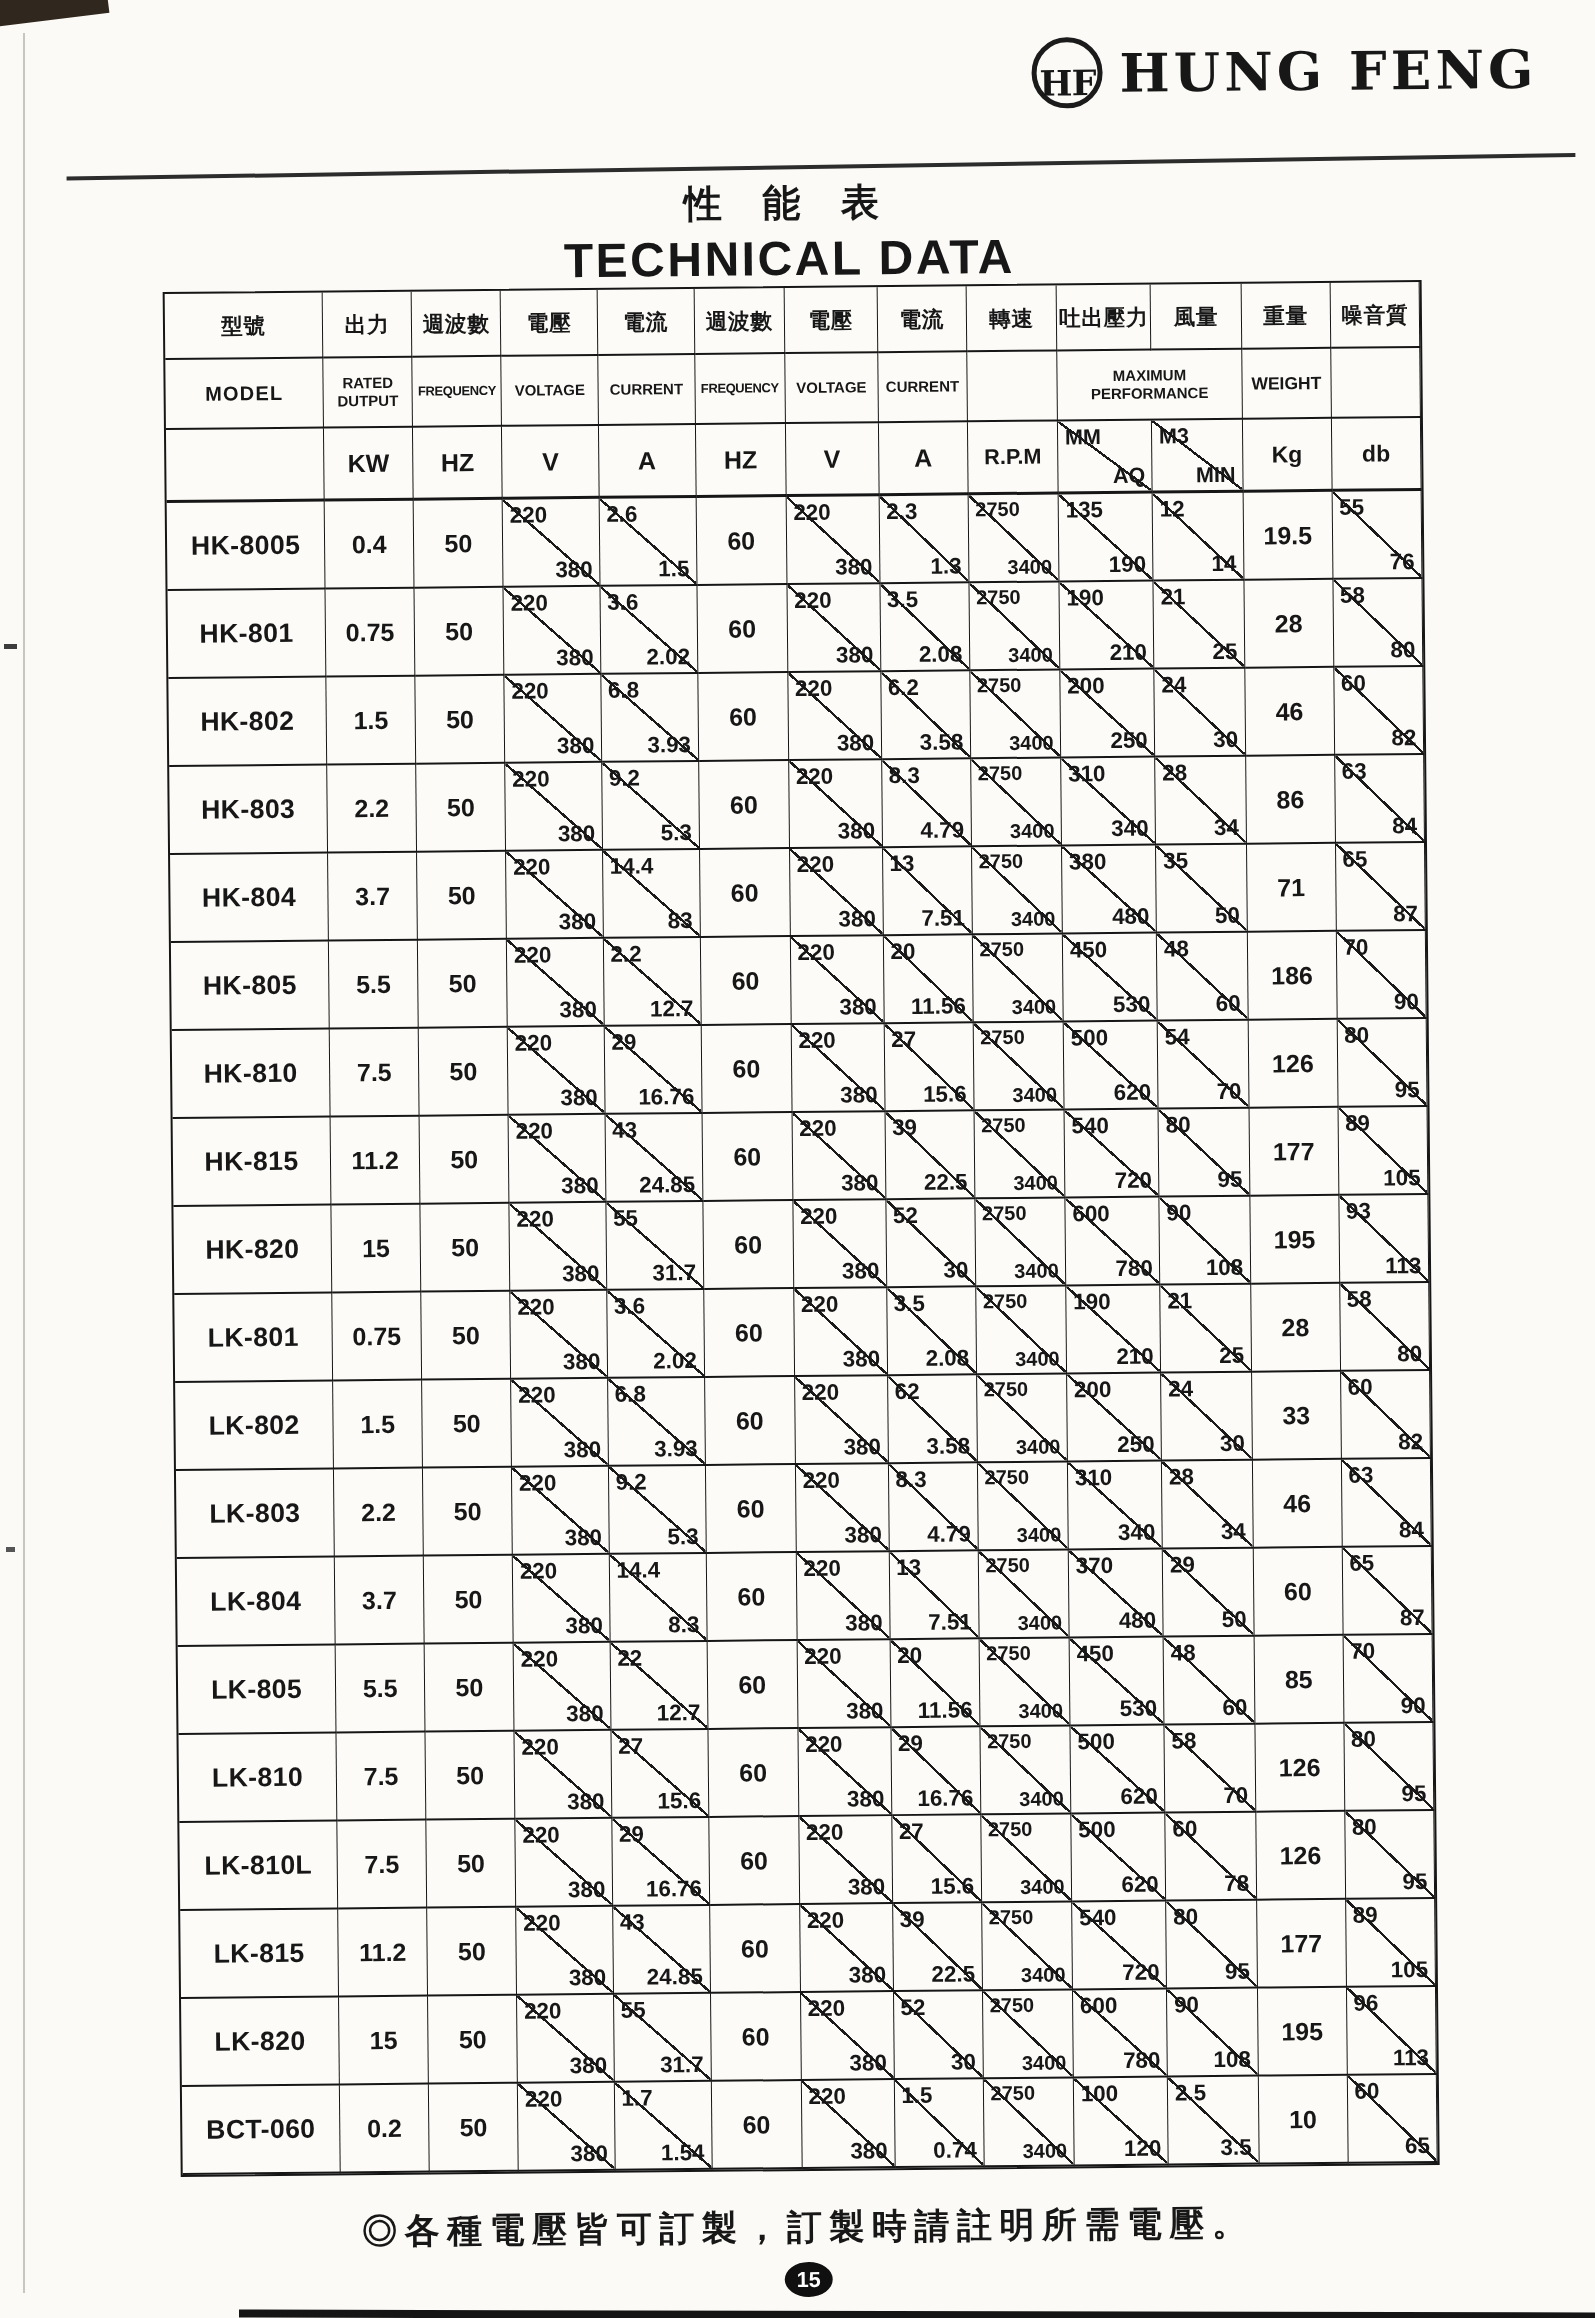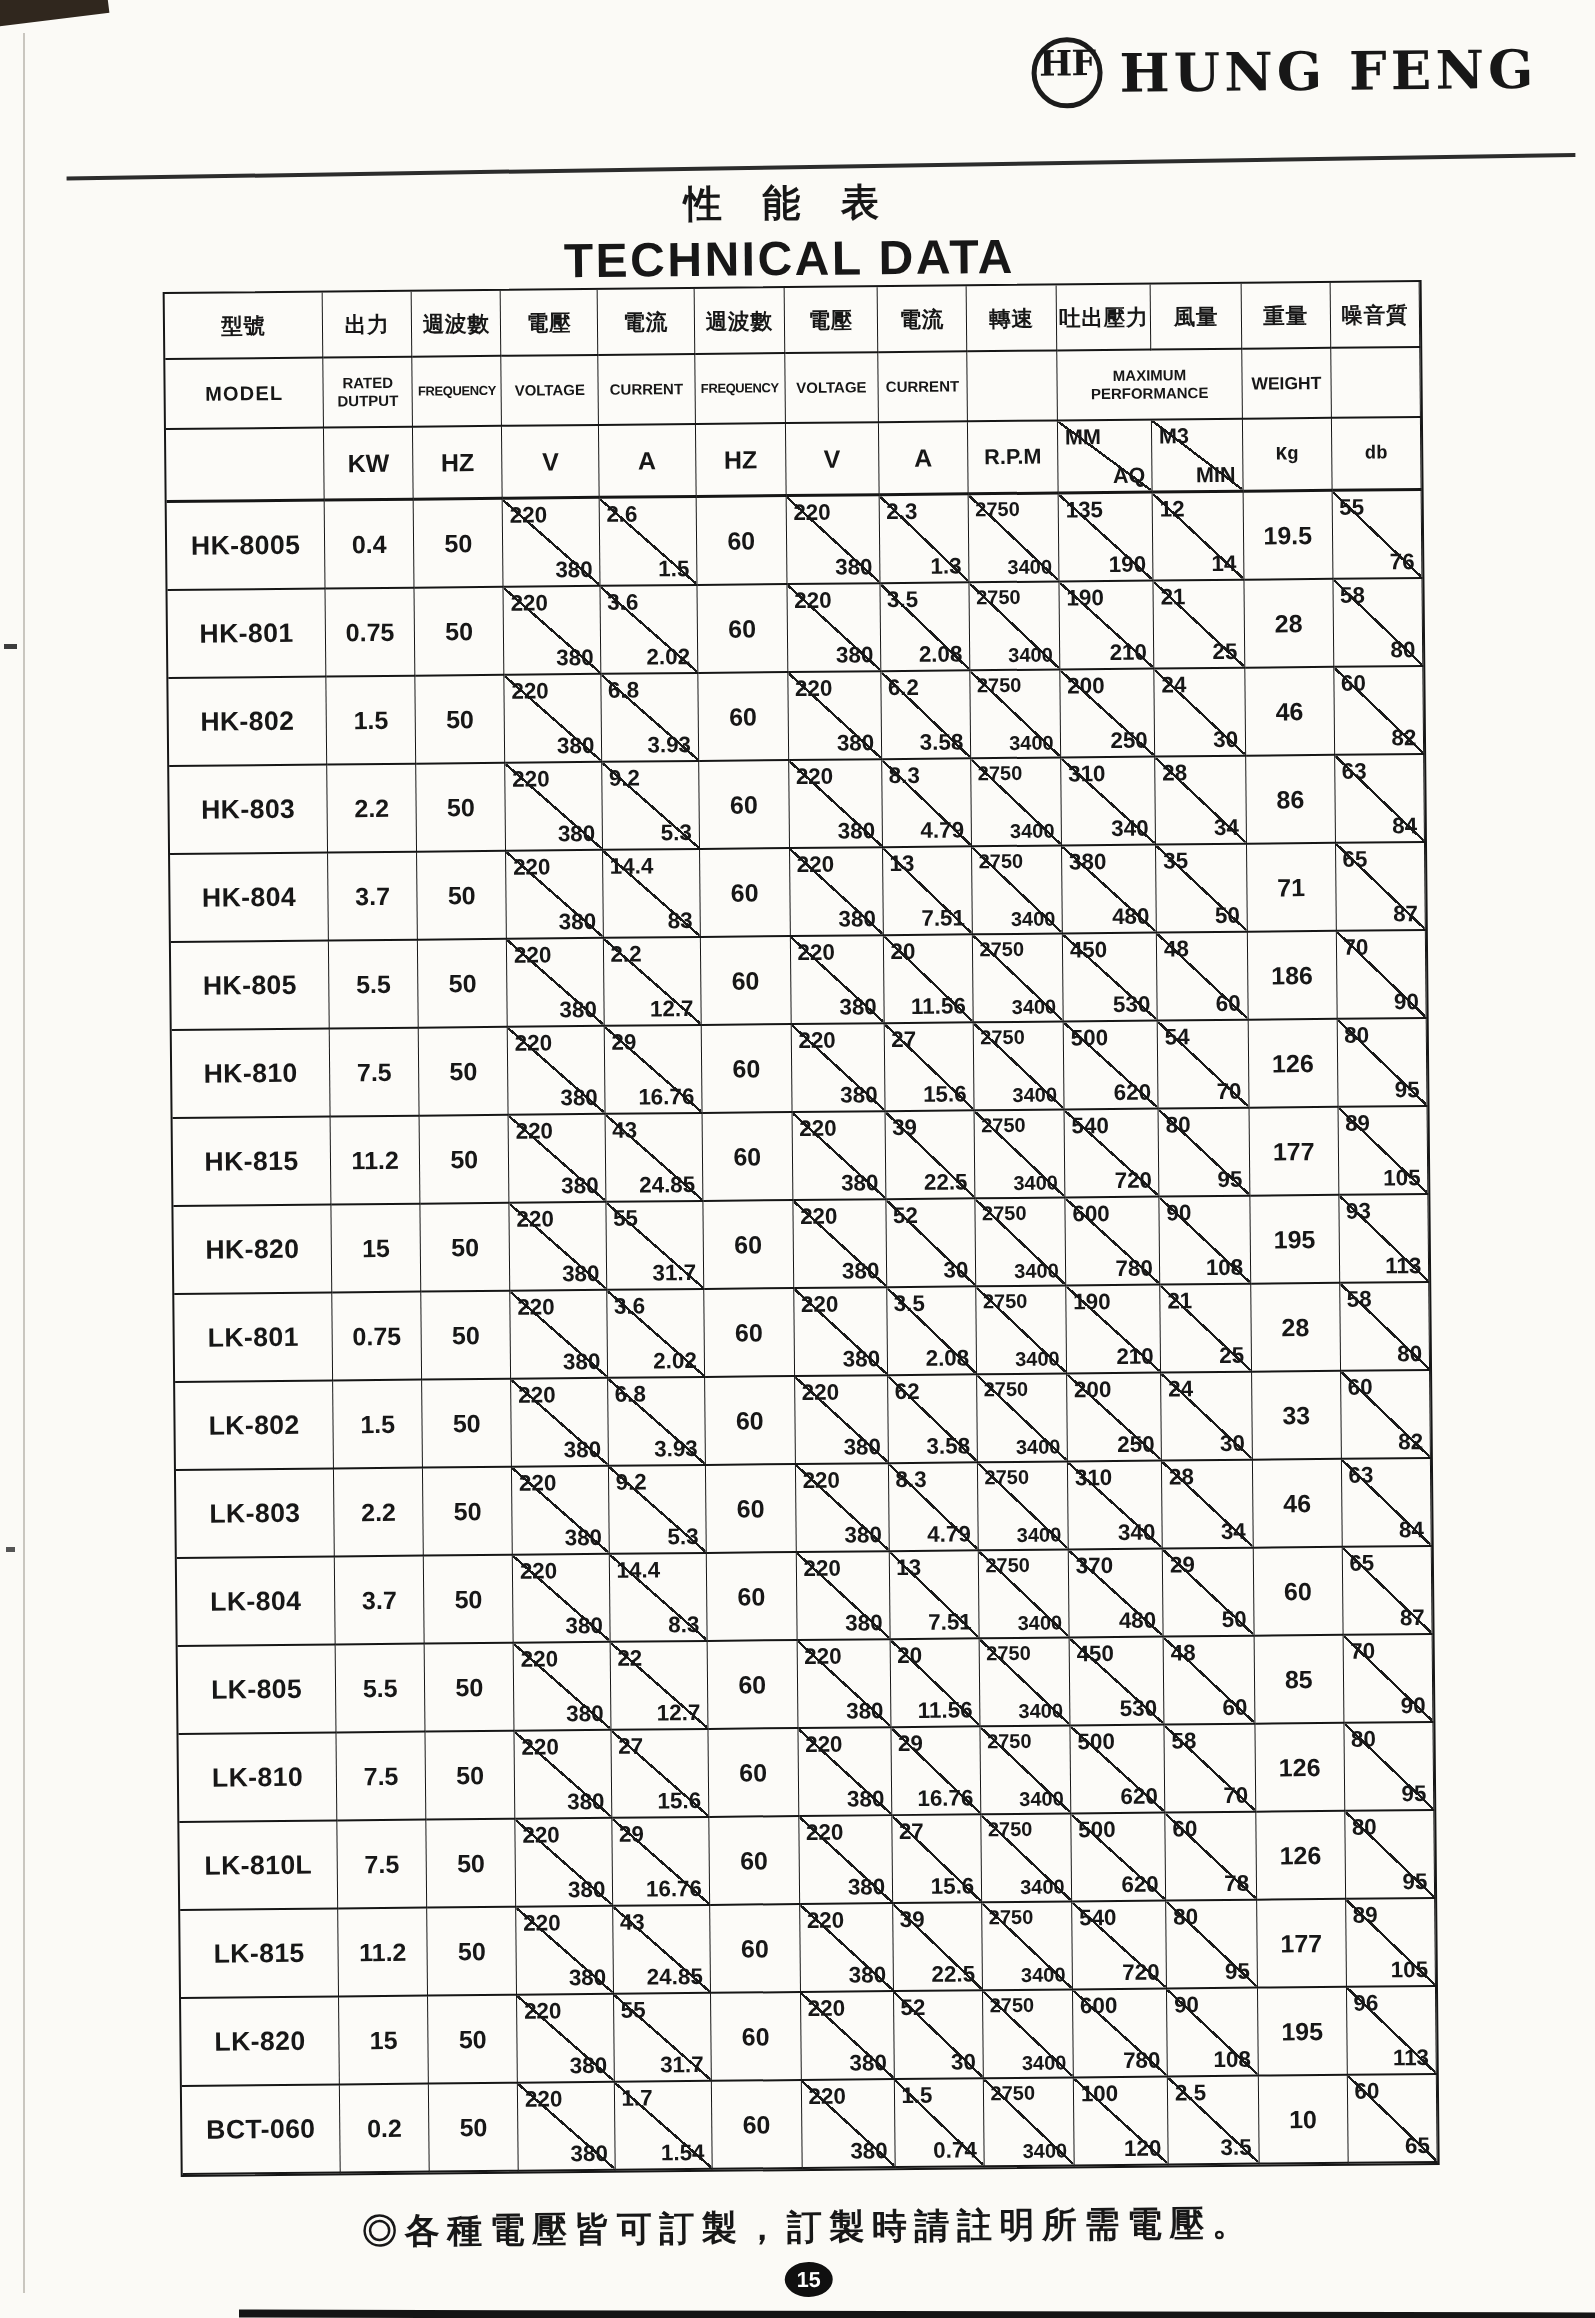--- a/index.html
+++ b/index.html
@@ -15,21 +15,21 @@
   .corner-artifact { position:absolute; top:-10px; left:-8.3px; width:116px; height:30px;
     background:#30271e; transform:rotate(-7deg); }
   .left-edge { position:absolute; top:33px; left:23px; width:1.7px; height:2260px; background:#c9c6bf; }
   .edge-mark1 { position:absolute; left:4.2px; top:644px; width:12.5px; height:5px; background:#3d3d3d; }
   .edge-mark2 { position:absolute; left:5.8px; top:1547px; width:9.1px; height:5px; background:#555; }
   .bottom-strip { position:absolute; bottom:0; left:239px; width:1363px; height:8.3px; background:#151515; transform:rotate(0.12deg); }
 
   
   .logo { position:absolute; top:40px; right:48px; display:flex; align-items:center; gap:16.6px; }
   .logo-circle { width:71px; height:71px; border:5px solid #1b1b1b; border-radius:50%;
-    display:flex; align-items:flex-start; justify-content:center;
+    display:flex; align-items:flex-end; justify-content:center;
     font-family:"DejaVu Serif", serif; font-weight:bold; font-size:35px; letter-spacing:-0.8px; }
   .logo-name { font-family:"DejaVu Serif", serif; font-weight:bold; font-size:53px; letter-spacing:4.2px; }
   .top-rule { position:absolute; top:165px; left:76px; width:1509px; height:4.2px; background:#2c2c2c; transform:rotate(-0.35deg); }
 
   
   .title-block { position:absolute; top:178px; left:0; width:100%; text-align:center; }
   .title-zh { font-size:38px; font-weight:bold; letter-spacing:15px; }
   .title-en { font-size:48px; font-weight:bold; letter-spacing:2.5px; margin-top:1.7px; }
   .title-underline { width:485px; height:4.2px; background:#1c1c1c; margin:3.3px auto 0; }
 
@@ -44,21 +44,21 @@
   .cell { border-right:1.7px solid #161616; border-bottom:2.5px solid #161616;
     display:flex; align-items:center; justify-content:center;
     position:relative; font-weight:bold; overflow:hidden; }
   .hdr-zh { font-size:21.6px; letter-spacing:0.8px; }
   .hdr-en { font-size:15px; line-height:1.2; text-align:center; padding:0 1.7px; }
   .hdr-en-model { font-size:20px; letter-spacing:1.2px; }
   .squeeze { font-size:13px; letter-spacing:-0.4px; }
   .hdr-weight { font-size:17.5px; }
   .unit { font-size:25px; }
   .unit-rpm { font-size:21.6px; }
-  .unit-kg { font-size:19px;font-family:Liberation Mono, monospace; }
+  .unit-kg { font-size:23px; }
   .hdr-bottom { border-bottom-width:3.3px; }
   .span2 { grid-column:span 2; }
 
   .model-cell { font-size:26.6px; letter-spacing:0.4px; }
   .single-val { font-size:25px; }
   .diag { font-size:22.4px; }
   .diag.rpm { font-size:20px; }
   .diag::before { content:""; position:absolute; inset:0;
     background:linear-gradient(to top right,
       transparent calc(50% - 1.2px), #1b1b1b calc(50% - 1.2px),

